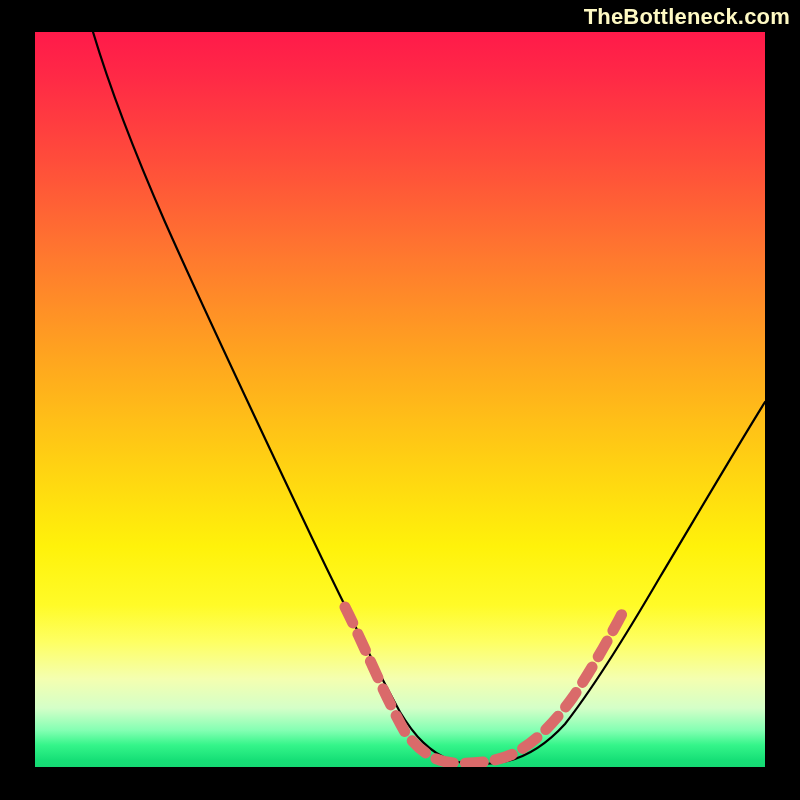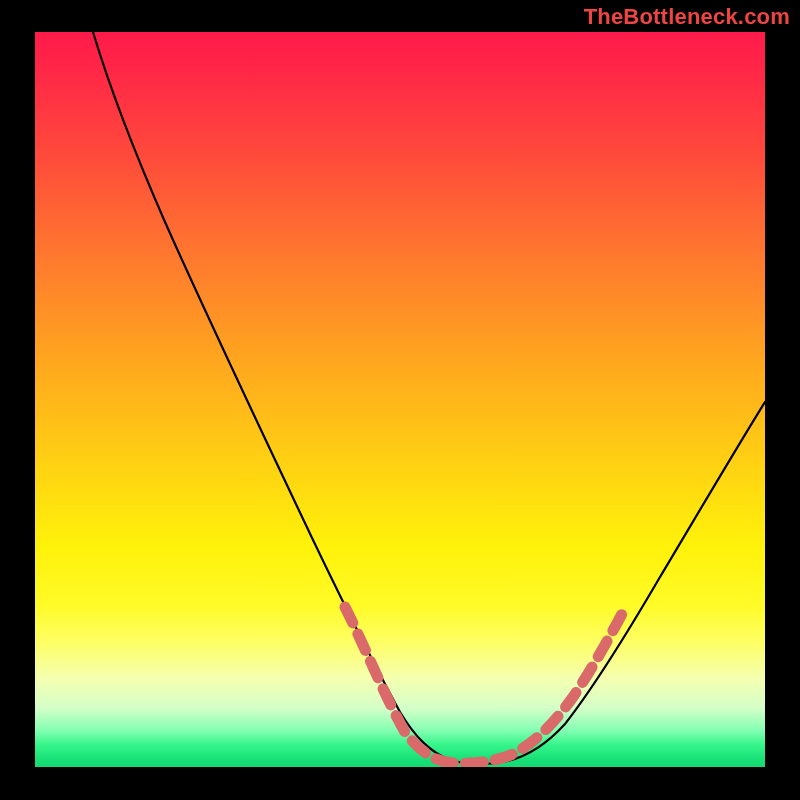--- a/index.html
+++ b/index.html
@@ -16,21 +16,21 @@
     top: 0;
     left: 0;
     width: 800px;
     height: 800px;
     background: #000;
   }
   .attribution {
     position: absolute;
     top: 4px;
     right: 10px;
-    color: #ef4444;
+    color: #fef9c3;
     font-size: 22px;
     font-weight: 600;
     letter-spacing: 0.2px;
     white-space: nowrap;
   }
   .plot-area {
     position: absolute;
     left: 35px;
     top: 32px;
     width: 730px;

